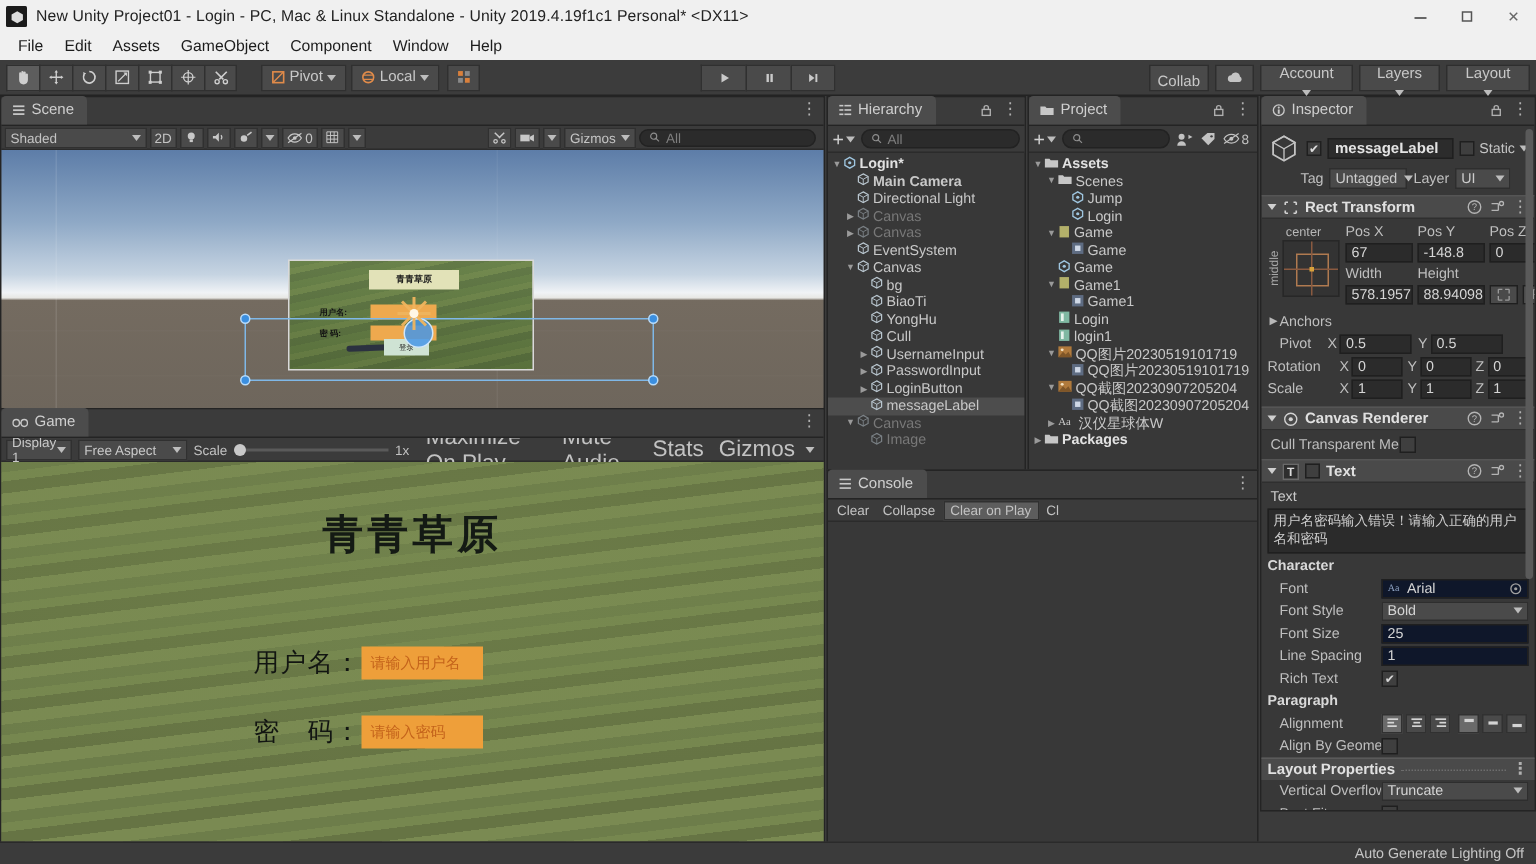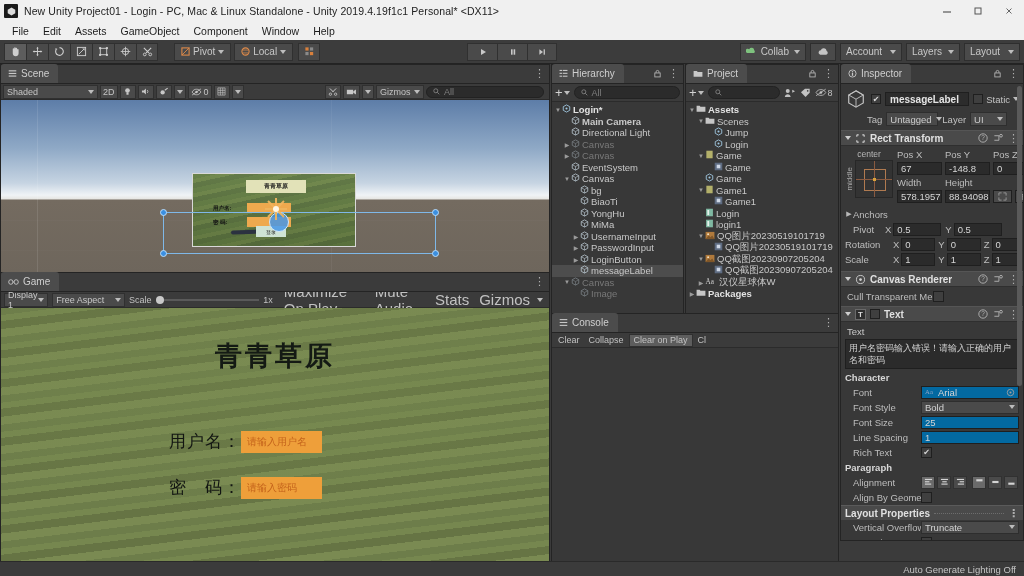--- a/index.html
+++ b/index.html
@@ -58,21 +58,21 @@
     align-items:center; padding:0 6px; color:#c8c8c8; font-size:10px; gap:3px;
   }
   .play-group { position:absolute; left:50%; transform:translateX(-50%); display:flex; }
   .play-btn { width:30px; height:18px; background:#4a4a4a; border:1px solid #303030;
               border-right:none; display:flex; align-items:center; justify-content:center; }
   .play-btn:last-child { border-right:1px solid #303030; }
   .right-group { position:absolute; right:4px; display:flex; align-items:center; gap:4px; }
   .dropdown-pill {
     height:18px; background:#4a4a4a; border:1px solid #2e2e2e; display:flex;
     align-items:center; justify-content:space-between; padding:0 5px; color:#c8c8c8;
-    font-size:10px; gap:5px;
+    font-size:10px; gap:5px;flex-direction:column;
   }
   .caret { width:0;height:0;border-left:3px solid transparent;border-right:3px solid transparent;
            border-top:4px solid #bdbdbd; }
 
   
   .panel { position:absolute; background:#383838; border:1px solid #242424; }
   .panel-tabrow {
     height:19px; background:#3b3b3b; display:flex; align-items:flex-end;
     border-bottom:1px solid #242424; position:relative;
   }
@@ -212,21 +212,21 @@
   .aw-dot { position:absolute; left:50%; top:50%; width:3px; height:3px; margin:-1.5px 0 0 -1.5px;
             background:#d8a23c; }
   .vert-lbl { writing-mode:vertical-rl; transform:rotate(180deg); font-size:8px; color:#a8a8a8; }
   .text-area { background:#2b2b2b; border:1px solid #1f1f1f; padding:2px 3px; font-size:9px;
                color:#d0d0d0; line-height:1.35; min-height:30px;
                font-family:"DejaVu Sans","Liberation Sans",sans-serif; }
   .sec-lbl { font-size:9.5px; color:#d8d8d8; font-weight:bold; margin:3px 0 2px 0; }
   .prop-row { display:flex; align-items:center; height:14px; margin-bottom:1px; }
   .prop-name { width:76px; flex:0 0 76px; font-size:9.5px; color:#bebebe; padding-left:8px;
                white-space:nowrap; overflow:hidden; }
-  .prop-val { flex:1; height:13px; background:#0369a1; border:1px solid #1f1f1f;
+  .prop-val { flex:1; height:13px; background:#0f172a; border:1px solid #1f1f1f;
               display:flex; align-items:center; padding:0 3px; font-size:9.5px; color:#d4d4d4;
               justify-content:space-between; }
   .prop-chk { width:11px; height:11px; background:#3f3f3f; border:1px solid #1f1f1f;
               display:flex; align-items:center; justify-content:center; color:#d6d6d6; font-size:8px; }
   .align-grid { display:flex; gap:2px; }
   .align-btn { width:14px; height:13px; background:#4a4a4a; border:1px solid #313131;
                display:flex; align-items:center; justify-content:center; }
   .align-btn.on { background:#6a6a6a; }
   .layout-bar { position:absolute; left:0; bottom:20px; width:182px; height:15px;
                 background:#4a4a4a; border-top:1px solid #5a5a5a; display:flex; align-items:center;
@@ -700,21 +700,21 @@
               <path d="M1.4 3 5 5l3.6-2M5 5v4" fill="none" stroke="#b9c6cf" stroke-width=".7"></path>
             </svg></span>
           <span>YongHu</span>
         </div>
         <div class="tree-row" style="padding-left: 20px;">
           <span class="arrow"></span>
           <span class="cube-ico" style="opacity: 1;"><svg width="9" height="9" viewBox="0 0 10 10">
               <path d="M5 1 8.6 3v4L5 9 1.4 7V3z" fill="none" stroke="#b9c6cf" stroke-width=".9"></path>
               <path d="M1.4 3 5 5l3.6-2M5 5v4" fill="none" stroke="#b9c6cf" stroke-width=".7"></path>
             </svg></span>
-          <span>MiMa</span>
+          <span>Cull</span>
         </div>
         <div class="tree-row" style="padding-left: 20px;">
           <span class="arrow">▶</span>
           <span class="cube-ico" style="opacity: 1;"><svg width="9" height="9" viewBox="0 0 10 10">
               <path d="M5 1 8.6 3v4L5 9 1.4 7V3z" fill="none" stroke="#b9c6cf" stroke-width=".9"></path>
               <path d="M1.4 3 5 5l3.6-2M5 5v4" fill="none" stroke="#b9c6cf" stroke-width=".7"></path>
             </svg></span>
           <span>UsernameInput</span>
         </div>
         <div class="tree-row" style="padding-left: 20px;">

